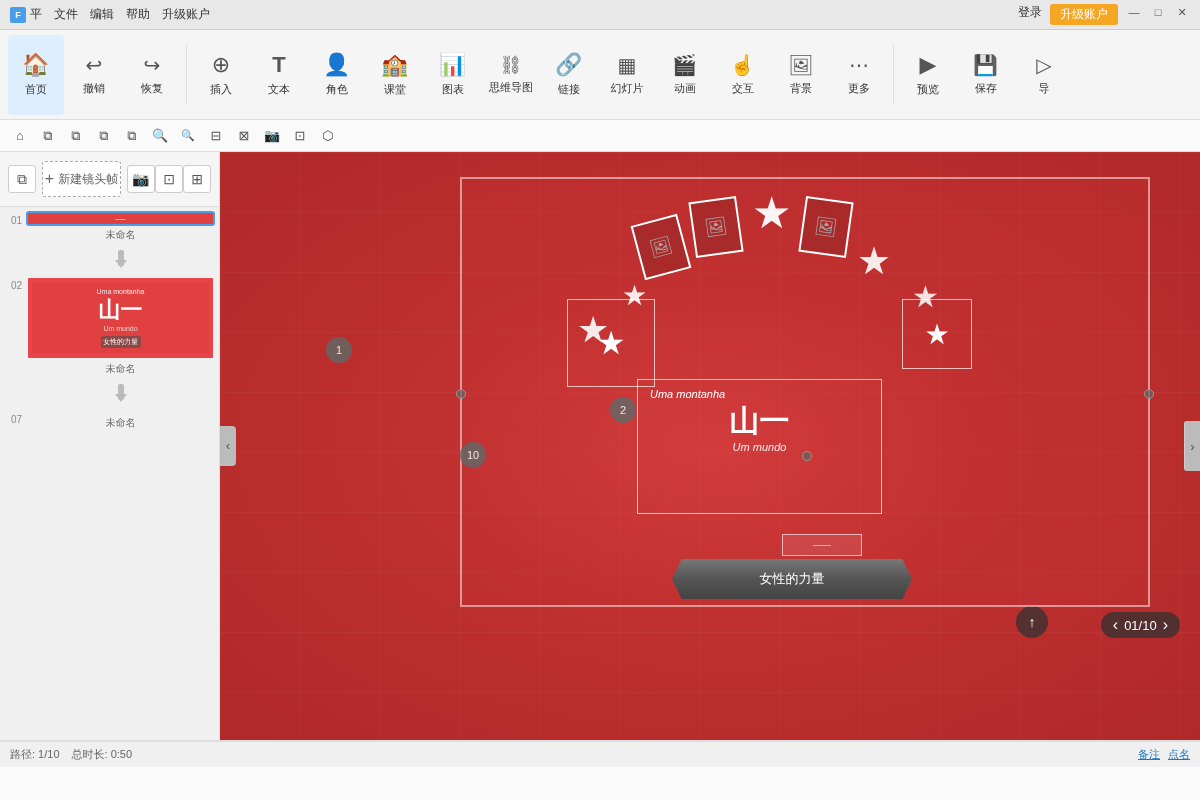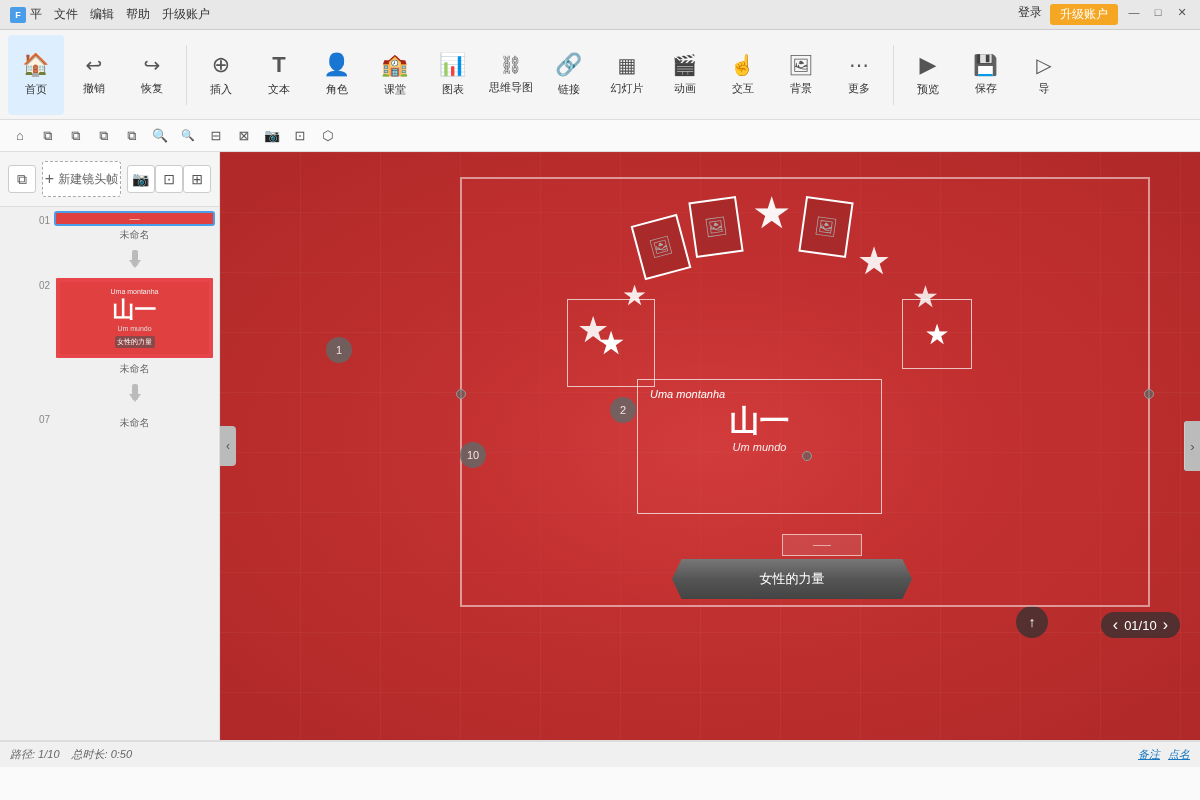--- a/index.html
+++ b/index.html
@@ -98,21 +98,21 @@
       overflow-y: auto;
       padding: 4px;
     }
     .slide-item {
       display: flex;
       align-items: flex-start;
       margin-bottom: 4px;
       gap: 4px;
       cursor: pointer;
     }
-    .slide-num { width: 18px; font-size: 10px; color: #888; padding-top: 4px; text-align: right; margin-left: 28px; }
+    .slide-num { width: 18px; font-size: 10px; color: #888; padding-top: 4px; text-align: right; }
     .slide-thumb {
       flex: 1;
       height: 90px;
       border-radius: 3px;
       overflow: hidden;
       border: 2px solid transparent;
       position: relative;
     }
     .slide-thumb.active { border-color: #4a9de8; }
     .slide-thumb-inner { width: 100%; height: 100%; }
@@ -265,21 +265,20 @@
     #status-bar {
       height: 26px;
       background: #f0f0f0;
       border-top: 1px solid #ddd;
       display: flex;
       align-items: center;
       justify-content: space-between;
       padding: 0 10px;
       font-size: 11px;
       color: #666;
-      font-style: italic;
     }
     #status-bar .left { display: flex; gap: 12px; }
     #status-bar .right { display: flex; gap: 8px; align-items: center; }
     .status-link { color: #1a78c2; cursor: pointer; text-decoration: underline; }
 
     
     #bottom-nav {
       position: absolute;
       bottom: 88px;
       right: 20px;

